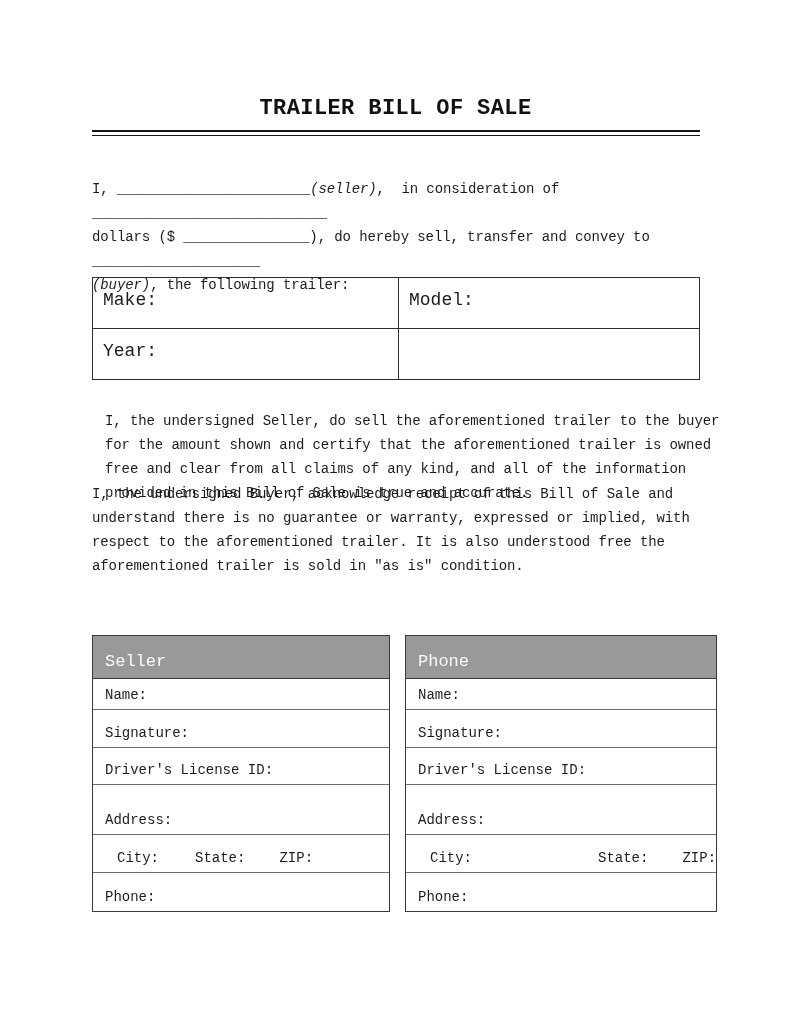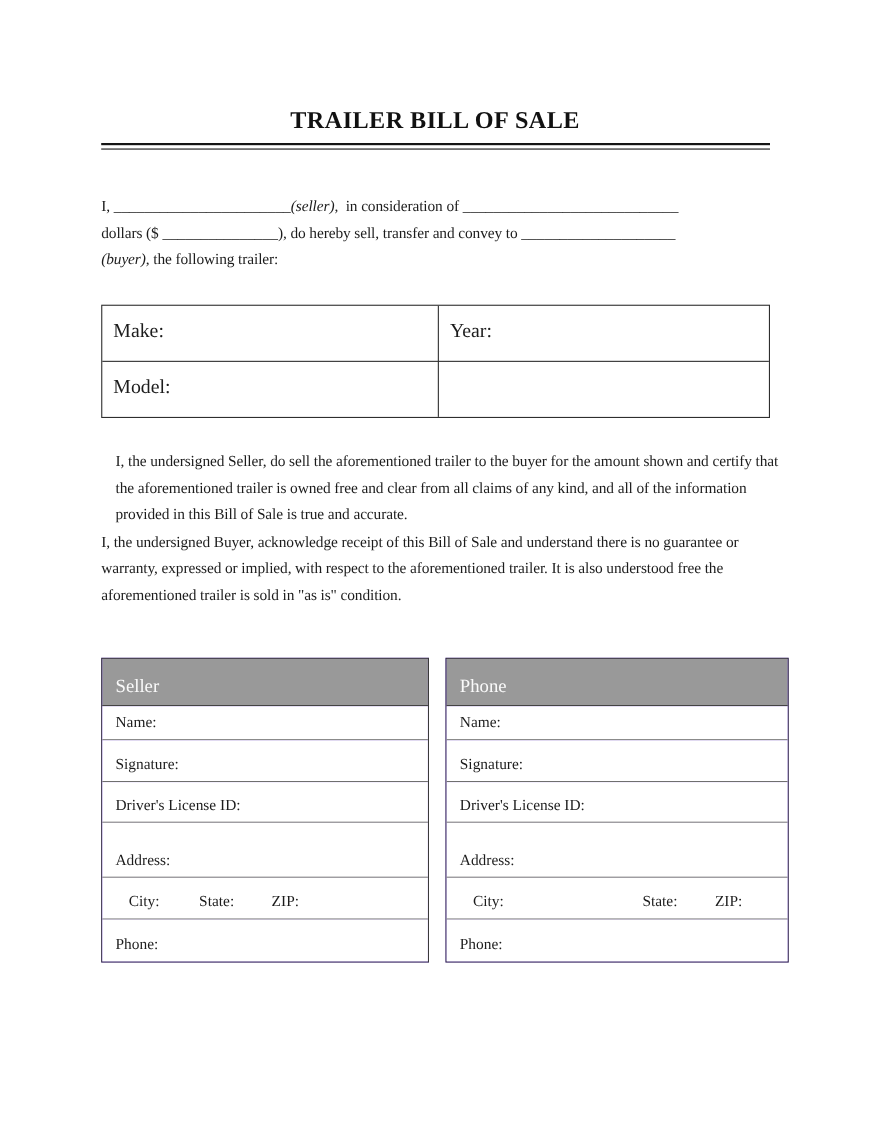--- a/index.html
+++ b/index.html
@@ -1,21 +1,21 @@
 <!DOCTYPE html>
 <html><head>
 <meta charset="utf-8">
 <style>
   html, body { margin: 0; padding: 0; background: #ffffff; }
   .page {
     position: relative;
     width: 791px;
     height: 1024px;
     background: #ffffff;
-    font-family: Liberation Serif, serif;
+    font-family: Liberation Mono, monospace;
     color: #1c1c1c;
     overflow: hidden;
   }
   
   .title {
     position: absolute;
     top: 96px;
     left: 0;
     width: 791px;
     text-align: center;
@@ -67,24 +67,24 @@
     box-sizing: border-box;
     border-right: 1.2px solid #2e2e2e;
     border-bottom: 1.2px solid #2e2e2e;
   }
   .vcell:nth-child(2n) { border-right: none; }
   .vcell:nth-child(3), .vcell:nth-child(4) { border-bottom: none; }
 
   
   .pbox {
     position: absolute;
-    top: 598px;
+    top: 635px;
     border: 1.5px solid #3a3a3a;
     box-sizing: border-box;
-    background: #8b5cf6;
+    background: #4c1d95;
   }
   .pbox.sellerpos { left: 92px;  width: 298px; }
   .pbox.buyerpos  { left: 405px; width: 312px; }
   .phead {
     height: 43px;
     background: #999999;
     color: #fafafa;
     display: flex;
     align-items: flex-end;
     padding: 0 0 7px 12px;
@@ -125,24 +125,24 @@
     <div class="rule-bot"></div>
   </div>
 
   <div class="para intro"><span>I, </span><span class="blank">_______________________</span><span class="it">(seller)</span><span>,  in consideration of </span><span class="blank">____________________________</span><br><span>dollars ($ </span><span class="blank">_______________</span><span>), do hereby sell, transfer and convey to </span><span class="blank">____________________</span><br><span class="it">(buyer)</span><span>, the following trailer:</span></div>
 
   <div class="vtable">
     <div class="vcell">
       <span>Make:</span>
     </div>
     <div class="vcell">
+      <span>Model:</span>
+    </div>
+    <div class="vcell">
       <span>Year:</span>
-    </div>
-    <div class="vcell">
-      <span>Model:</span>
     </div>
   </div>
 
   <div class="para stmt1">I, the undersigned Seller, do sell the aforementioned trailer to the buyer for the amount shown and certify that the aforementioned trailer is owned free and clear from all claims of any kind, and all of the information provided in this Bill of Sale is true and accurate.</div>
 
   <div class="para stmt2">I, the undersigned Buyer, acknowledge receipt of this Bill of Sale and understand there is no guarantee or warranty, expressed or implied, with respect to the aforementioned trailer. It is also understood free the aforementioned trailer is sold in "as is" condition.</div>
 
 
   <div class="pbox sellerpos">
     <div class="phead">

